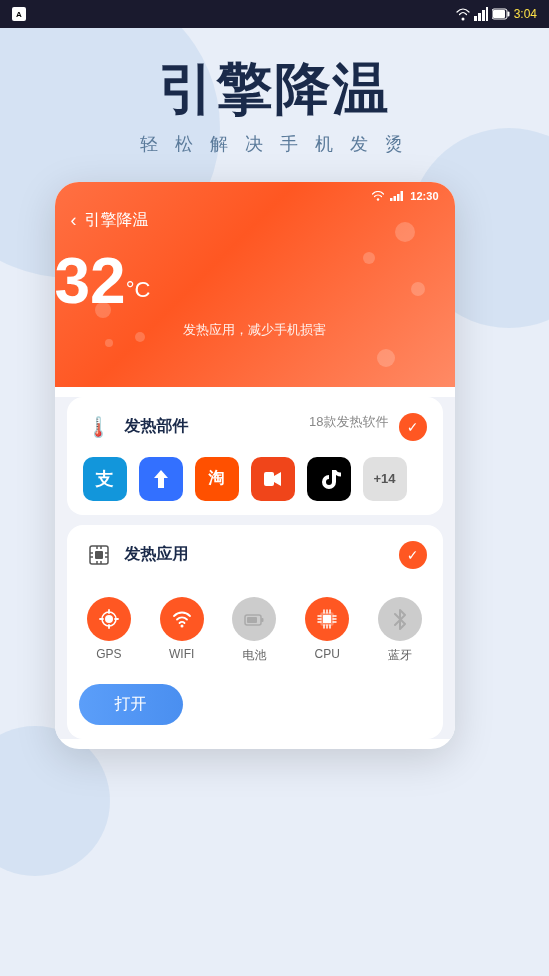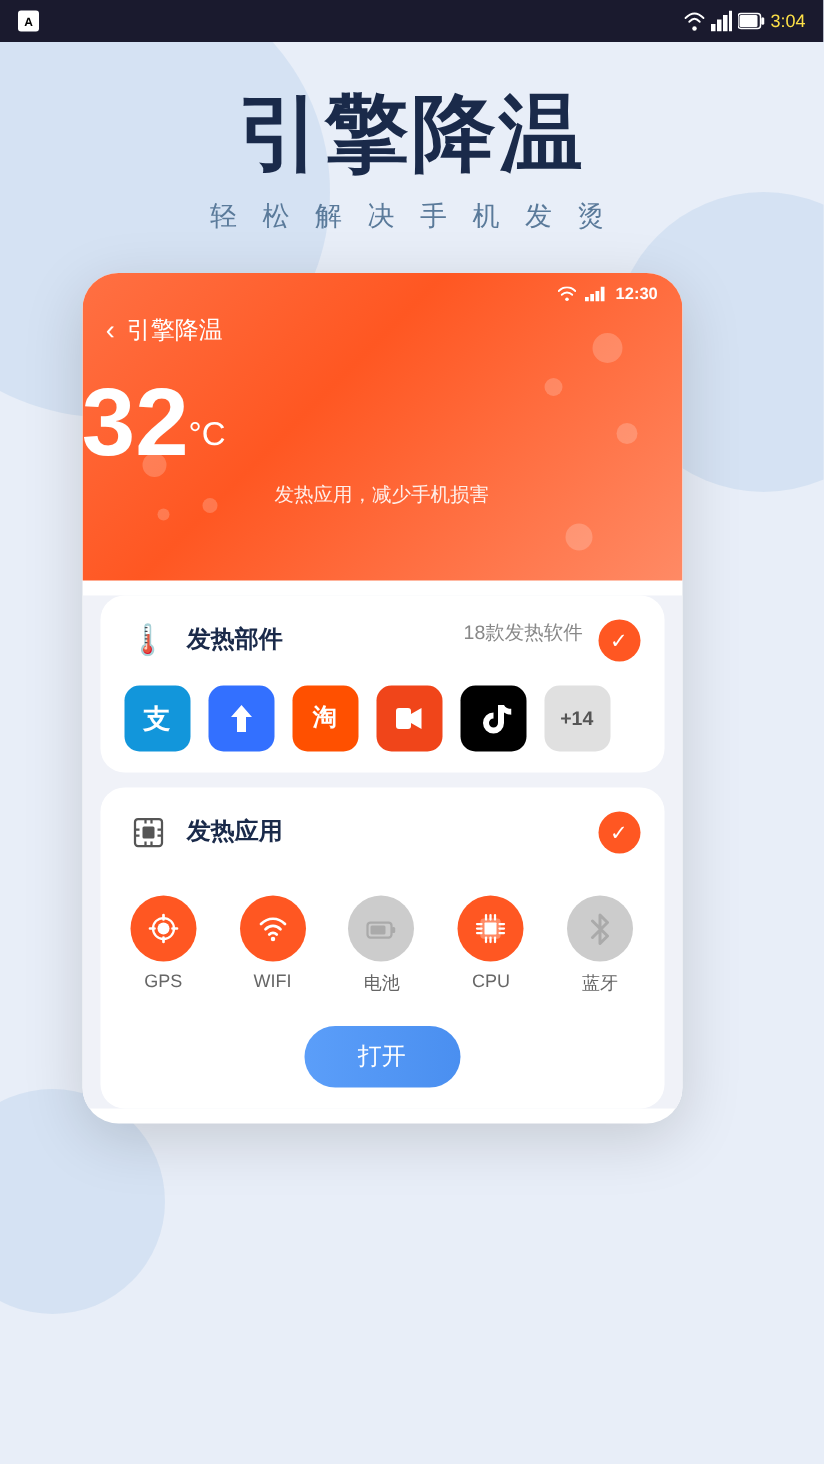--- a/index.html
+++ b/index.html
@@ -301,21 +301,21 @@
     .ci-active { background: #ff5722; }
     .ci-inactive { background: #ccc; }
     .component-label {
       font-size: 12px;
       color: #666;
     }
 
     
     .open-btn-container {
       display: flex;
-      justify-content: center;
+      justify-content: flex-start;
       padding: 8px 12px 14px;
     }
     .open-btn {
       background: linear-gradient(90deg, #5b9ef9, #4a8ff0);
       color: white;
       border: none;
       border-radius: 24px;
       padding: 10px 36px;
       font-size: 16px;
       font-weight: 500;

